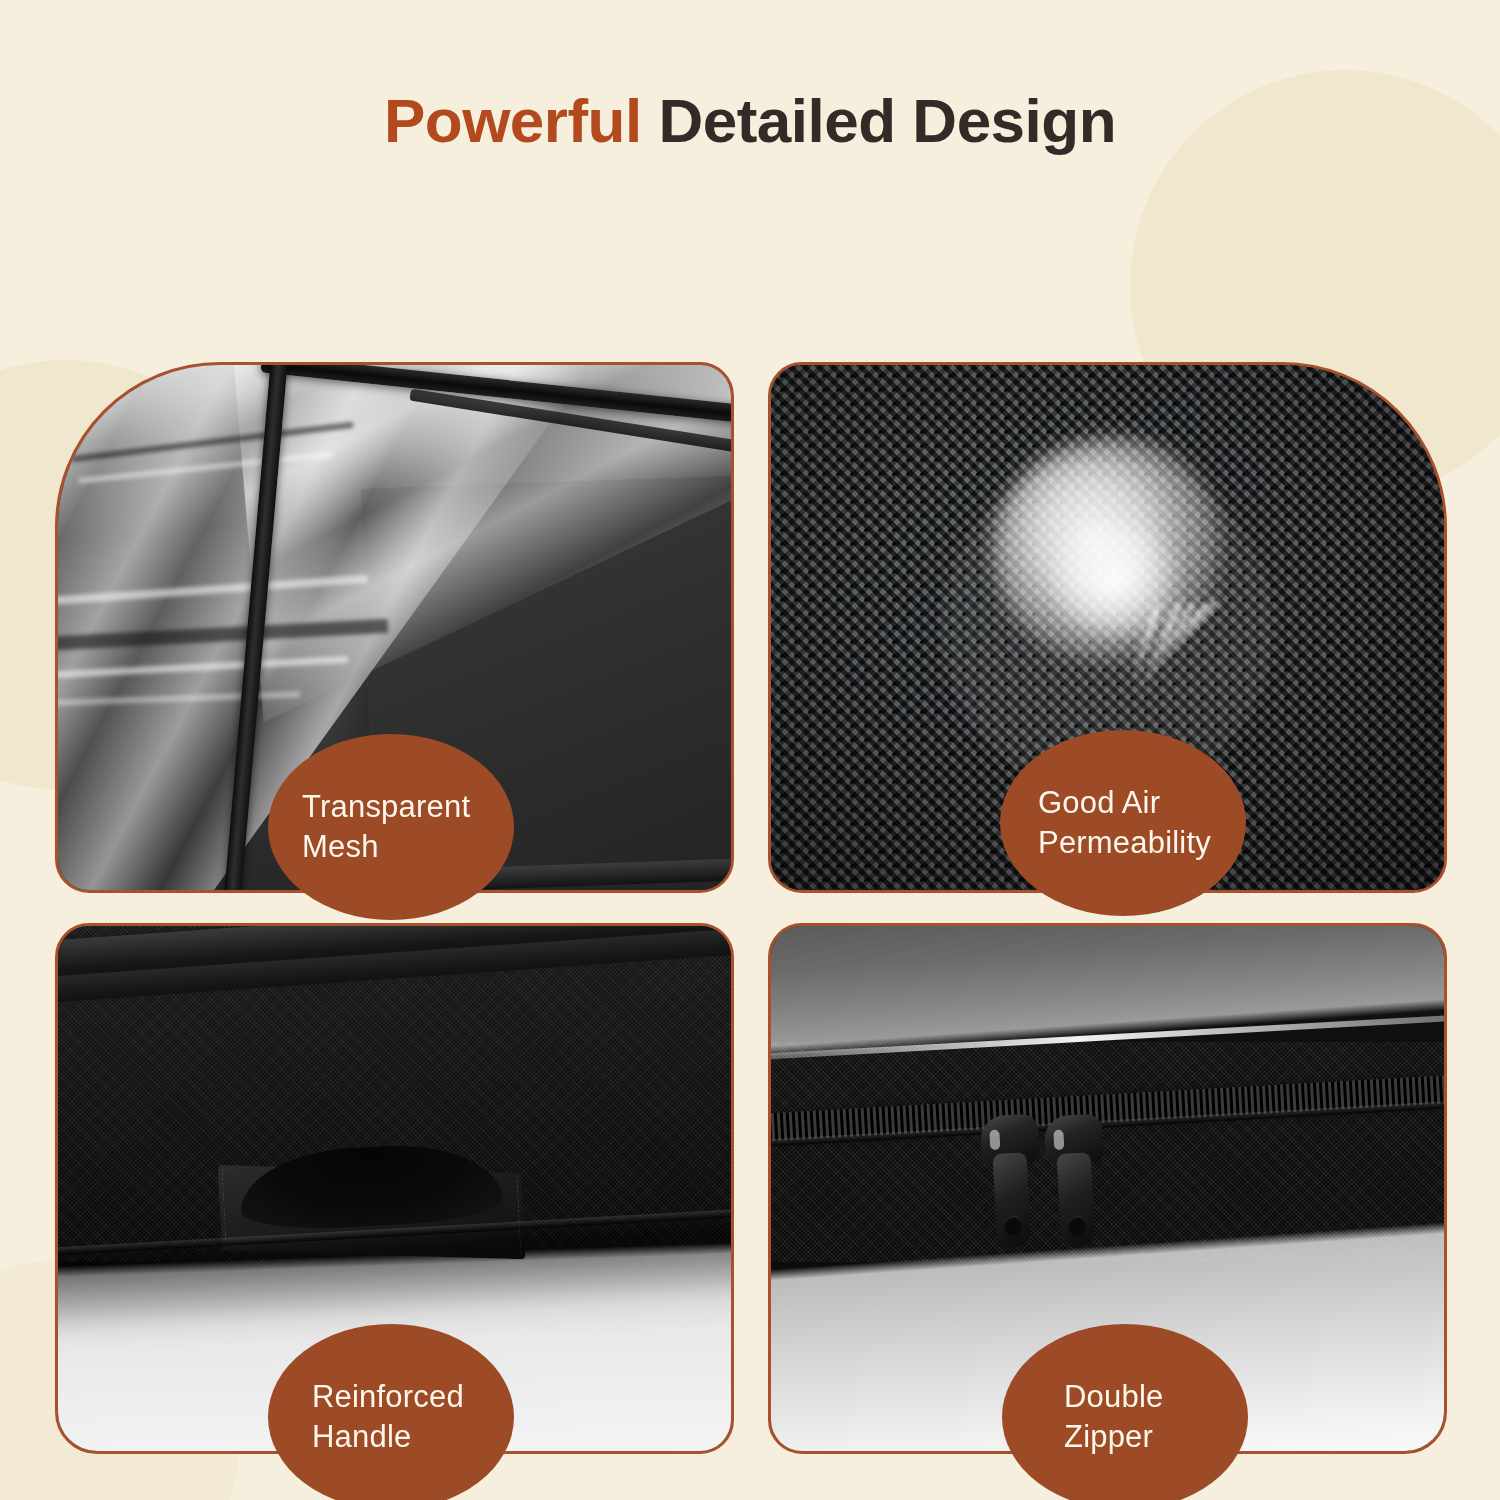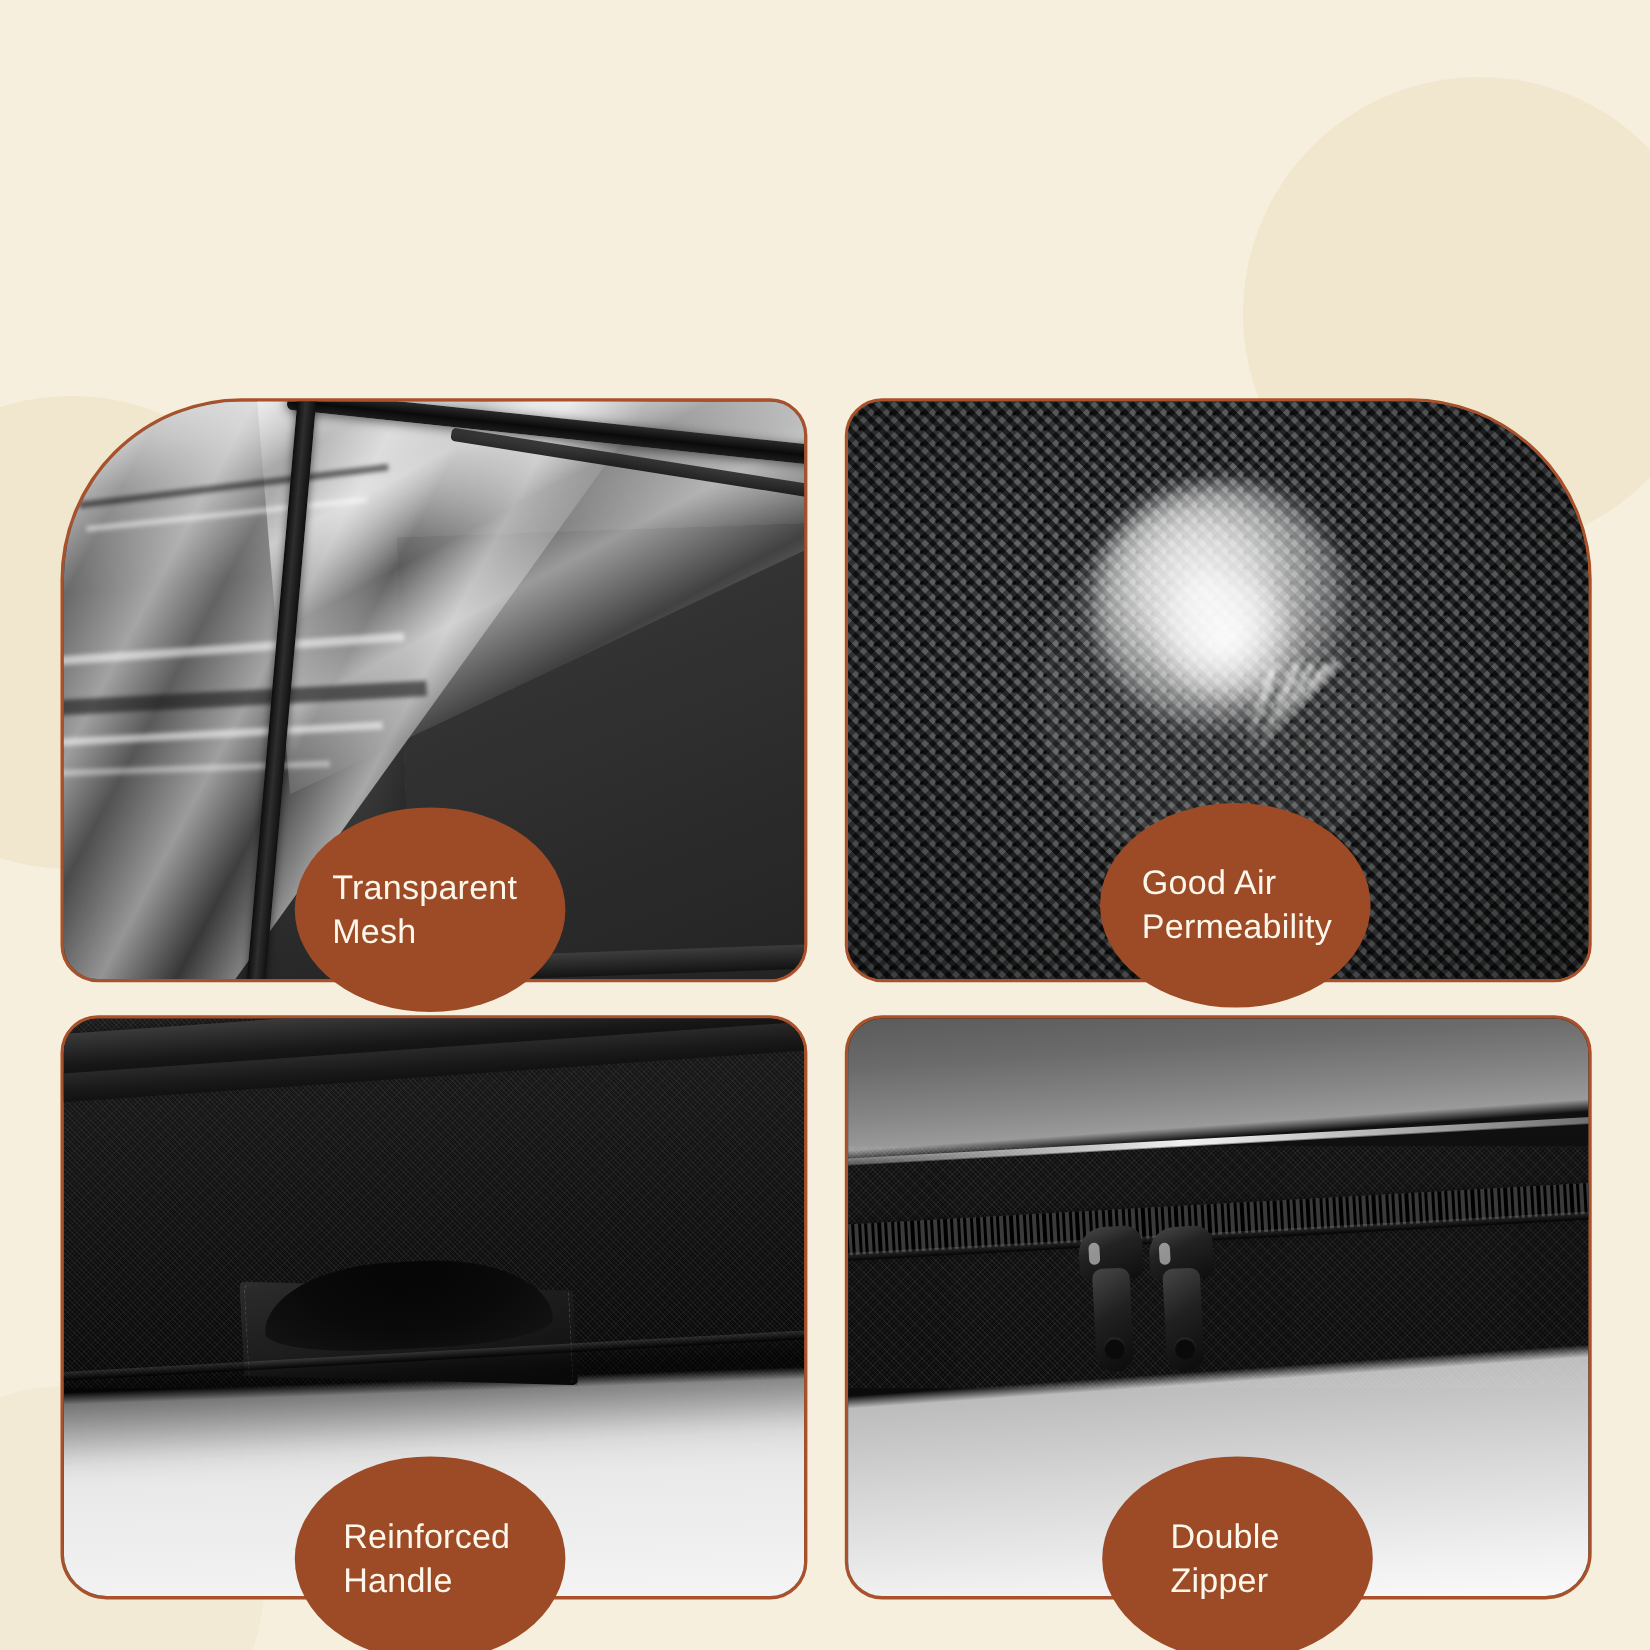--- a/index.html
+++ b/index.html
@@ -436,20 +436,21 @@
 </head>
 <body>
 
 <div class="page">
 
   <div class="bg-circle-tr"></div>
   <div class="bg-circle-l"></div>
   <div class="bg-circle-bl"></div>
 
   <div class="header">
+    <h1 class="title"><span class="accent">Powerful</span><span> Detailed Design</span></h1>
   </div>
 
   <div class="grid">
 
     <div class="panel p1">
       <div class="photo">
         <div class="p1-bg"></div>
         <div class="p1-darkbox"></div>
         <div class="p1-pvc"></div>
         <div class="p1-pvc2"></div>

